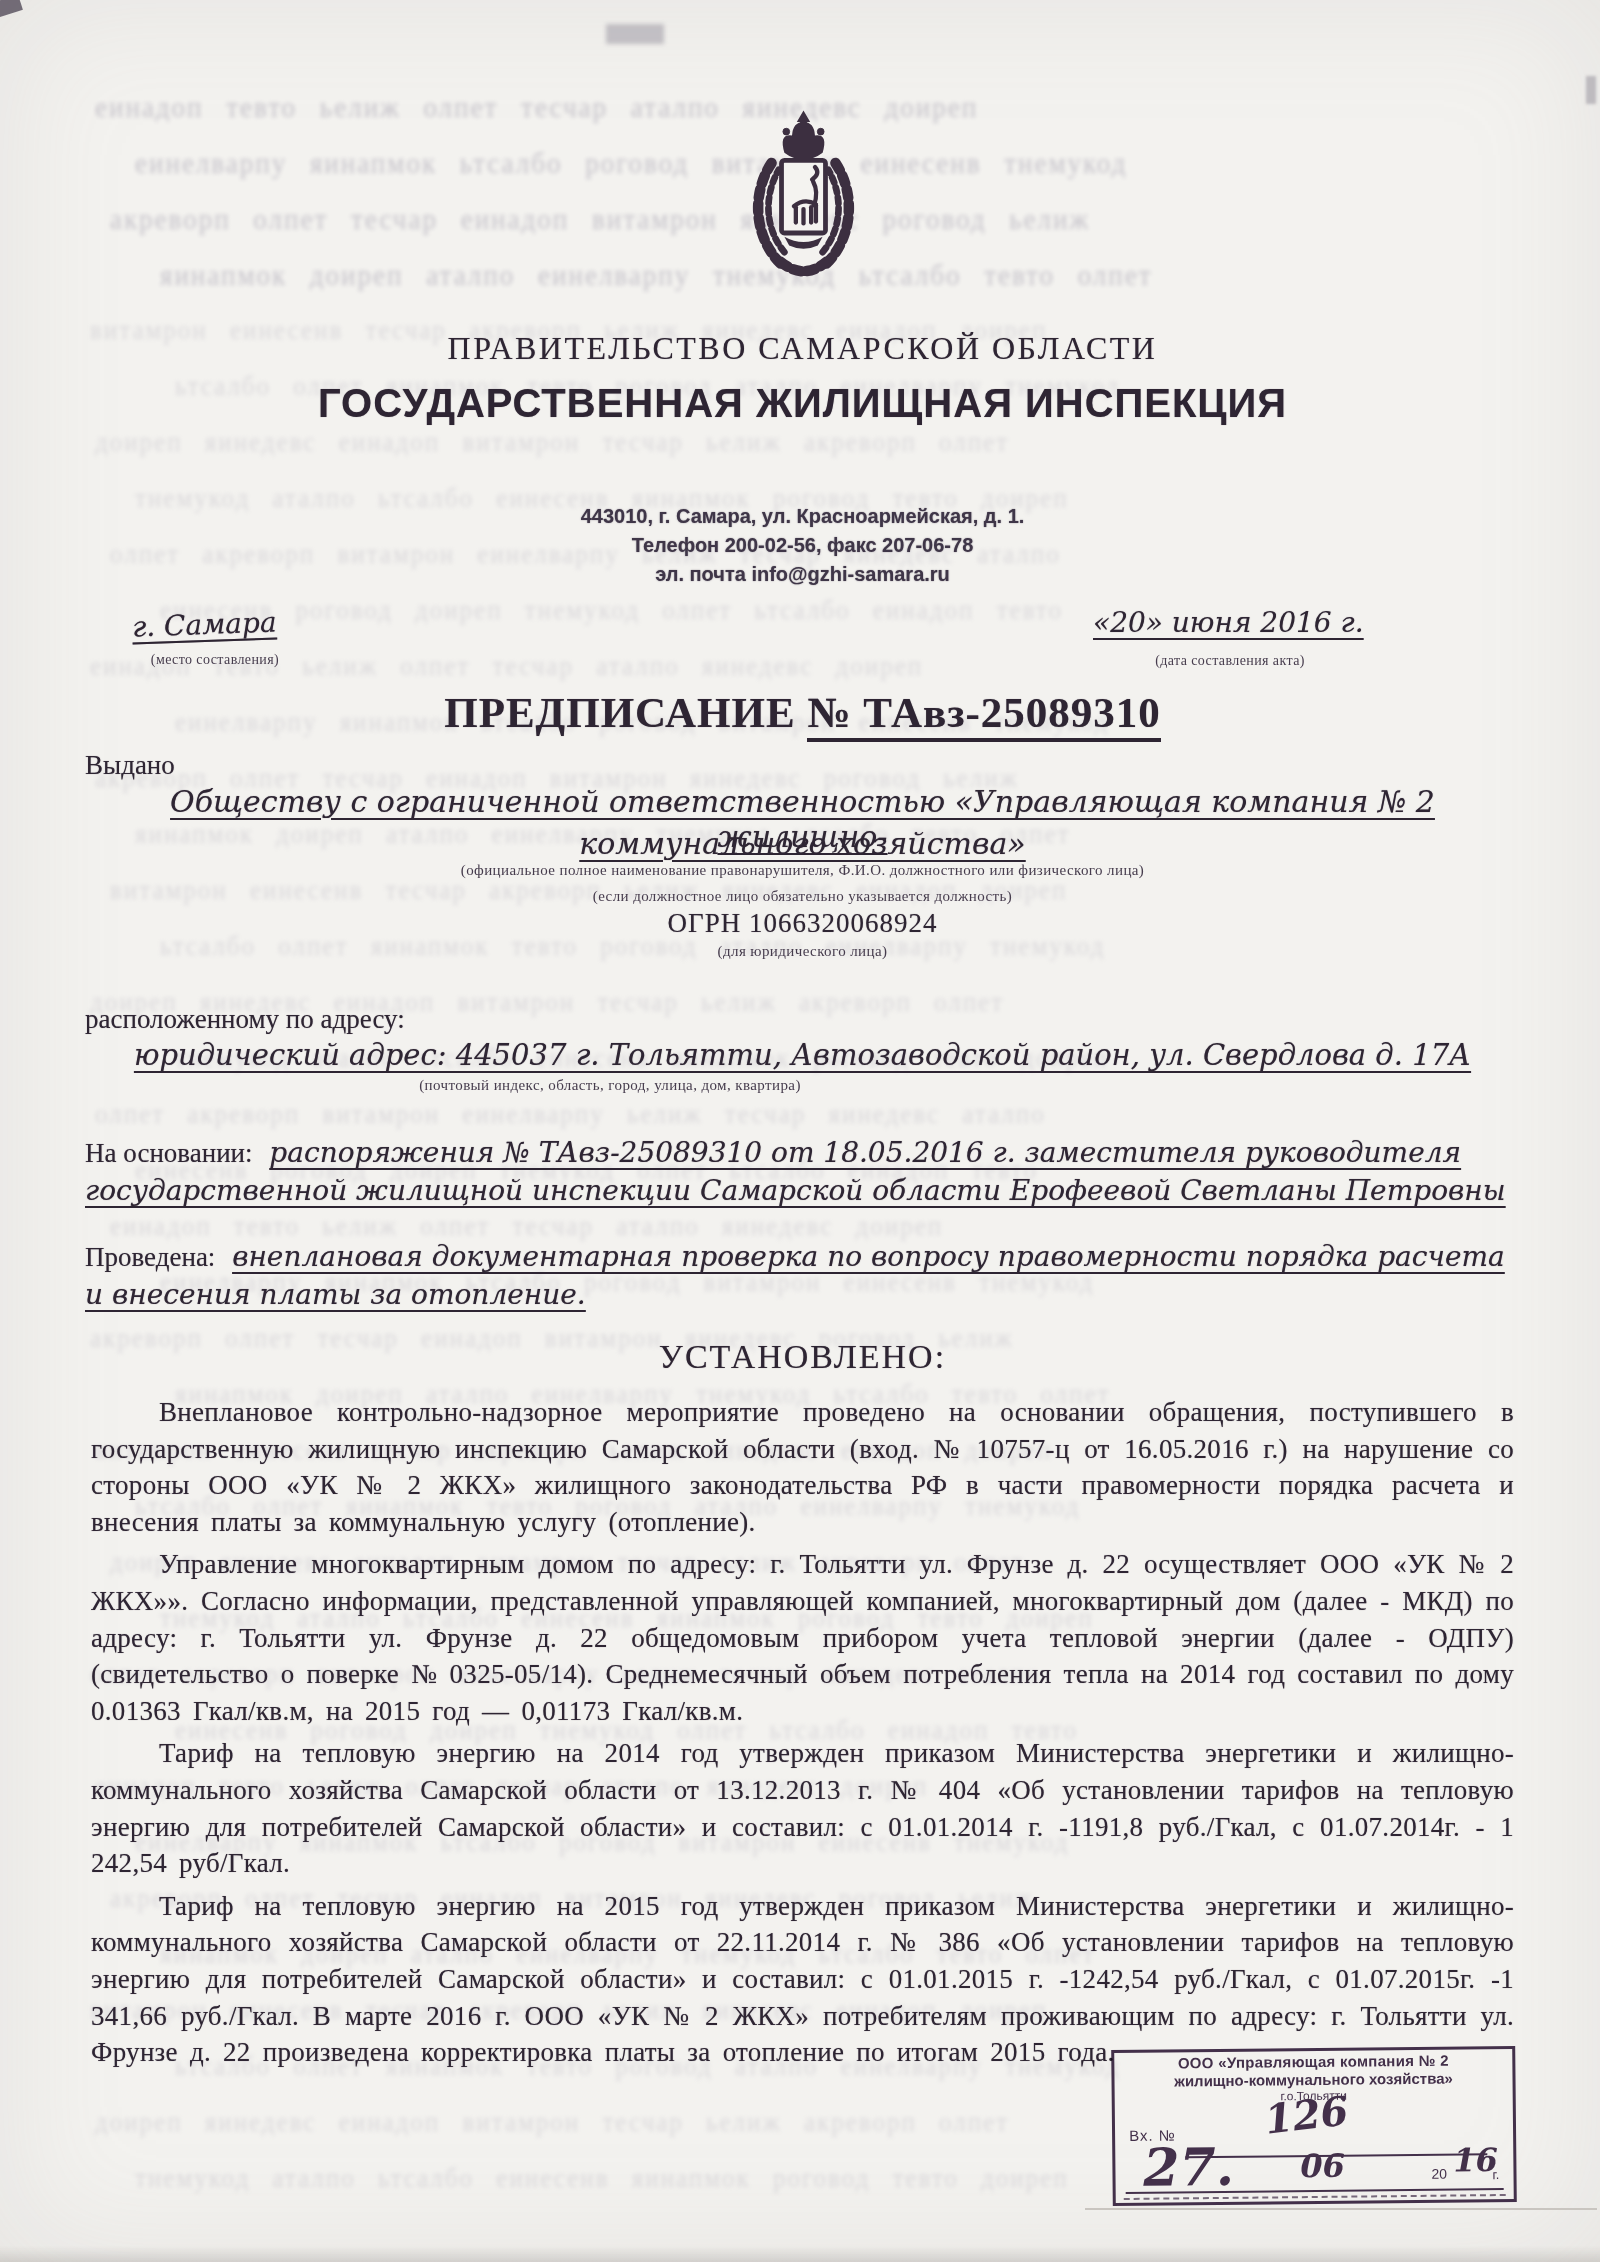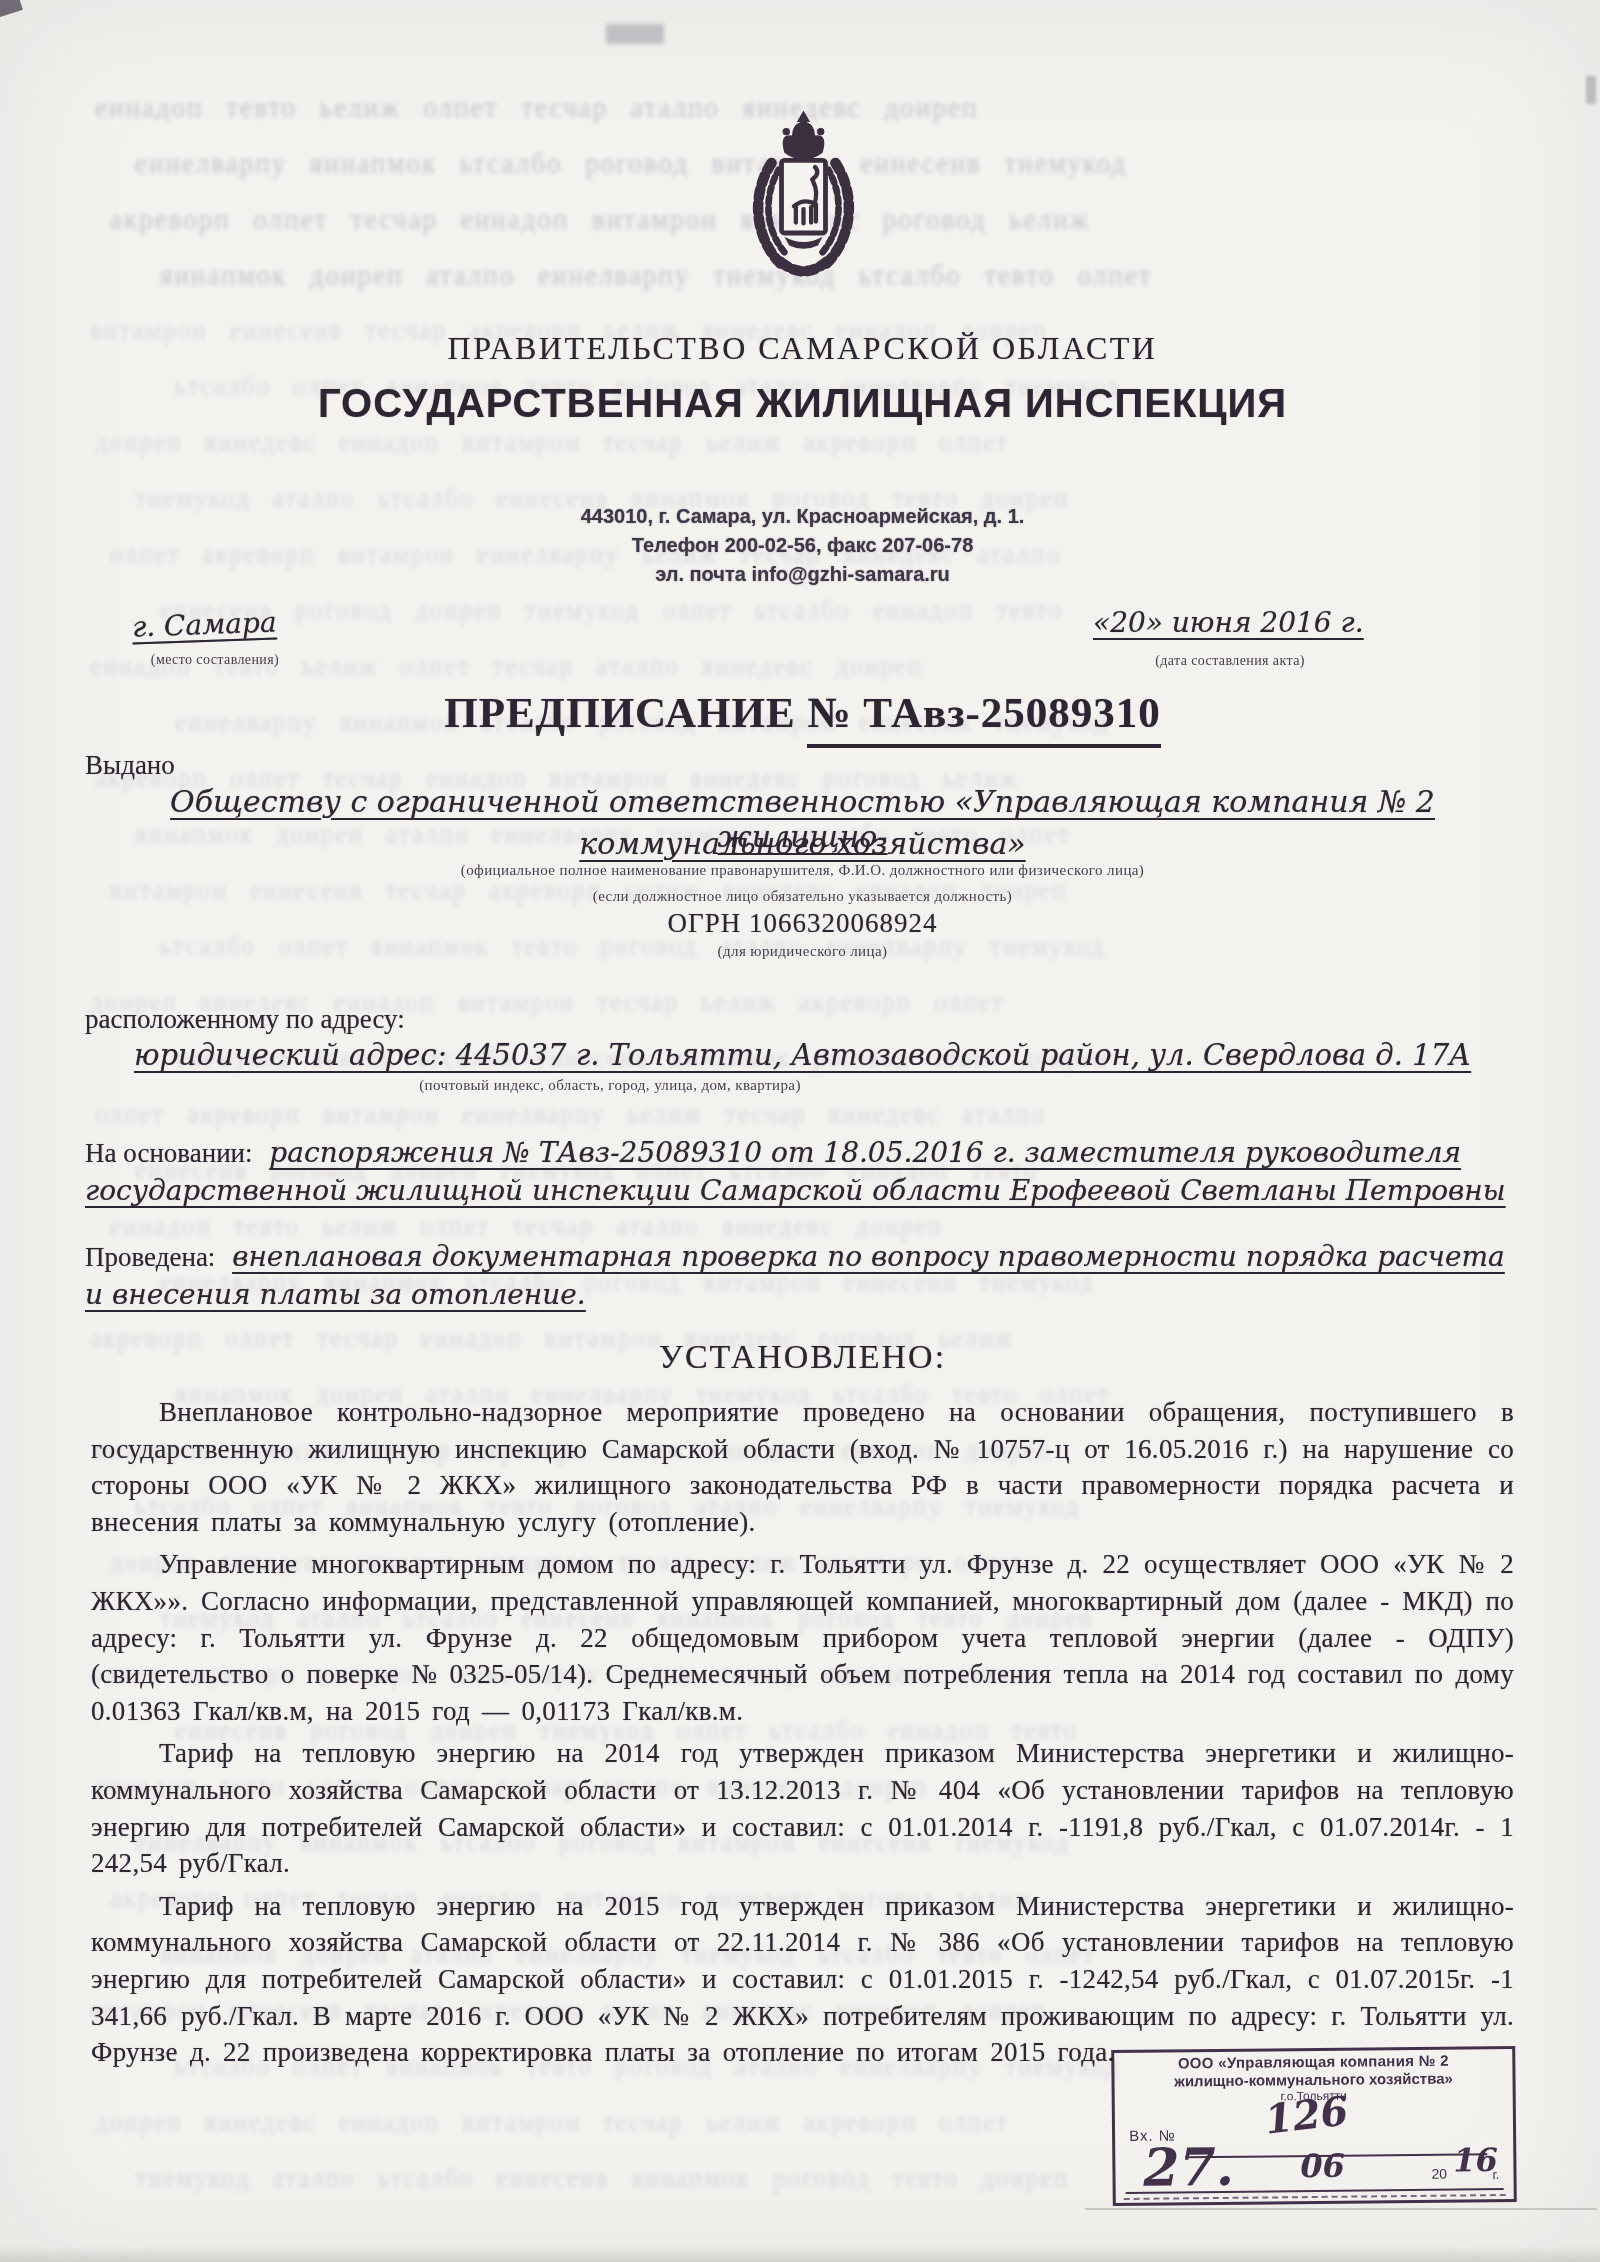--- a/index.html
+++ b/index.html
@@ -39,21 +39,21 @@
   .insp1{top:381px;font-family:"Liberation Sans",sans-serif;font-weight:700;font-size:40px;letter-spacing:1px;}
   .insp2{top:427px;font-family:"Liberation Sans",sans-serif;font-weight:700;font-size:40px;letter-spacing:1px;}
   .contact{top:502px;font-family:"Liberation Sans",sans-serif;font-weight:700;font-size:20px;line-height:29px;color:#3f3648;text-shadow:0 0 1.5px rgba(63,54,72,.6);}
   
   .place-value{position:absolute;left:132px;top:608px;font-size:28px;transform:rotate(-2deg);}
   .place-caption{position:absolute;left:120px;top:652px;width:190px;text-align:center;font-size:14px;}
   .date-value{position:absolute;left:1093px;top:606px;font-size:28px;}
   .date-caption{position:absolute;left:1100px;top:653px;width:260px;text-align:center;font-size:14px;}
   
   .doc-title{top:688px;font-size:43px;font-weight:700;letter-spacing:1px;}
-  .doc-title .num{border-bottom:4px solid var(--ink);padding-bottom:8px;}
+  .doc-title .num{border-bottom:4px solid var(--ink);padding-bottom:2px;}
   
   .issued-label{position:absolute;left:85px;top:750px;font-size:27px;}
   .company1{top:784px;font-size:30px;}
   .company2{top:826px;font-size:30px;}
   .cap1{top:862px;}
   .cap2{top:888px;}
   .ogrn{top:908px;font-size:27px;letter-spacing:1px;}
   .cap3{top:943px;}
   
   .located-label{position:absolute;left:85px;top:1004px;font-size:27px;}

